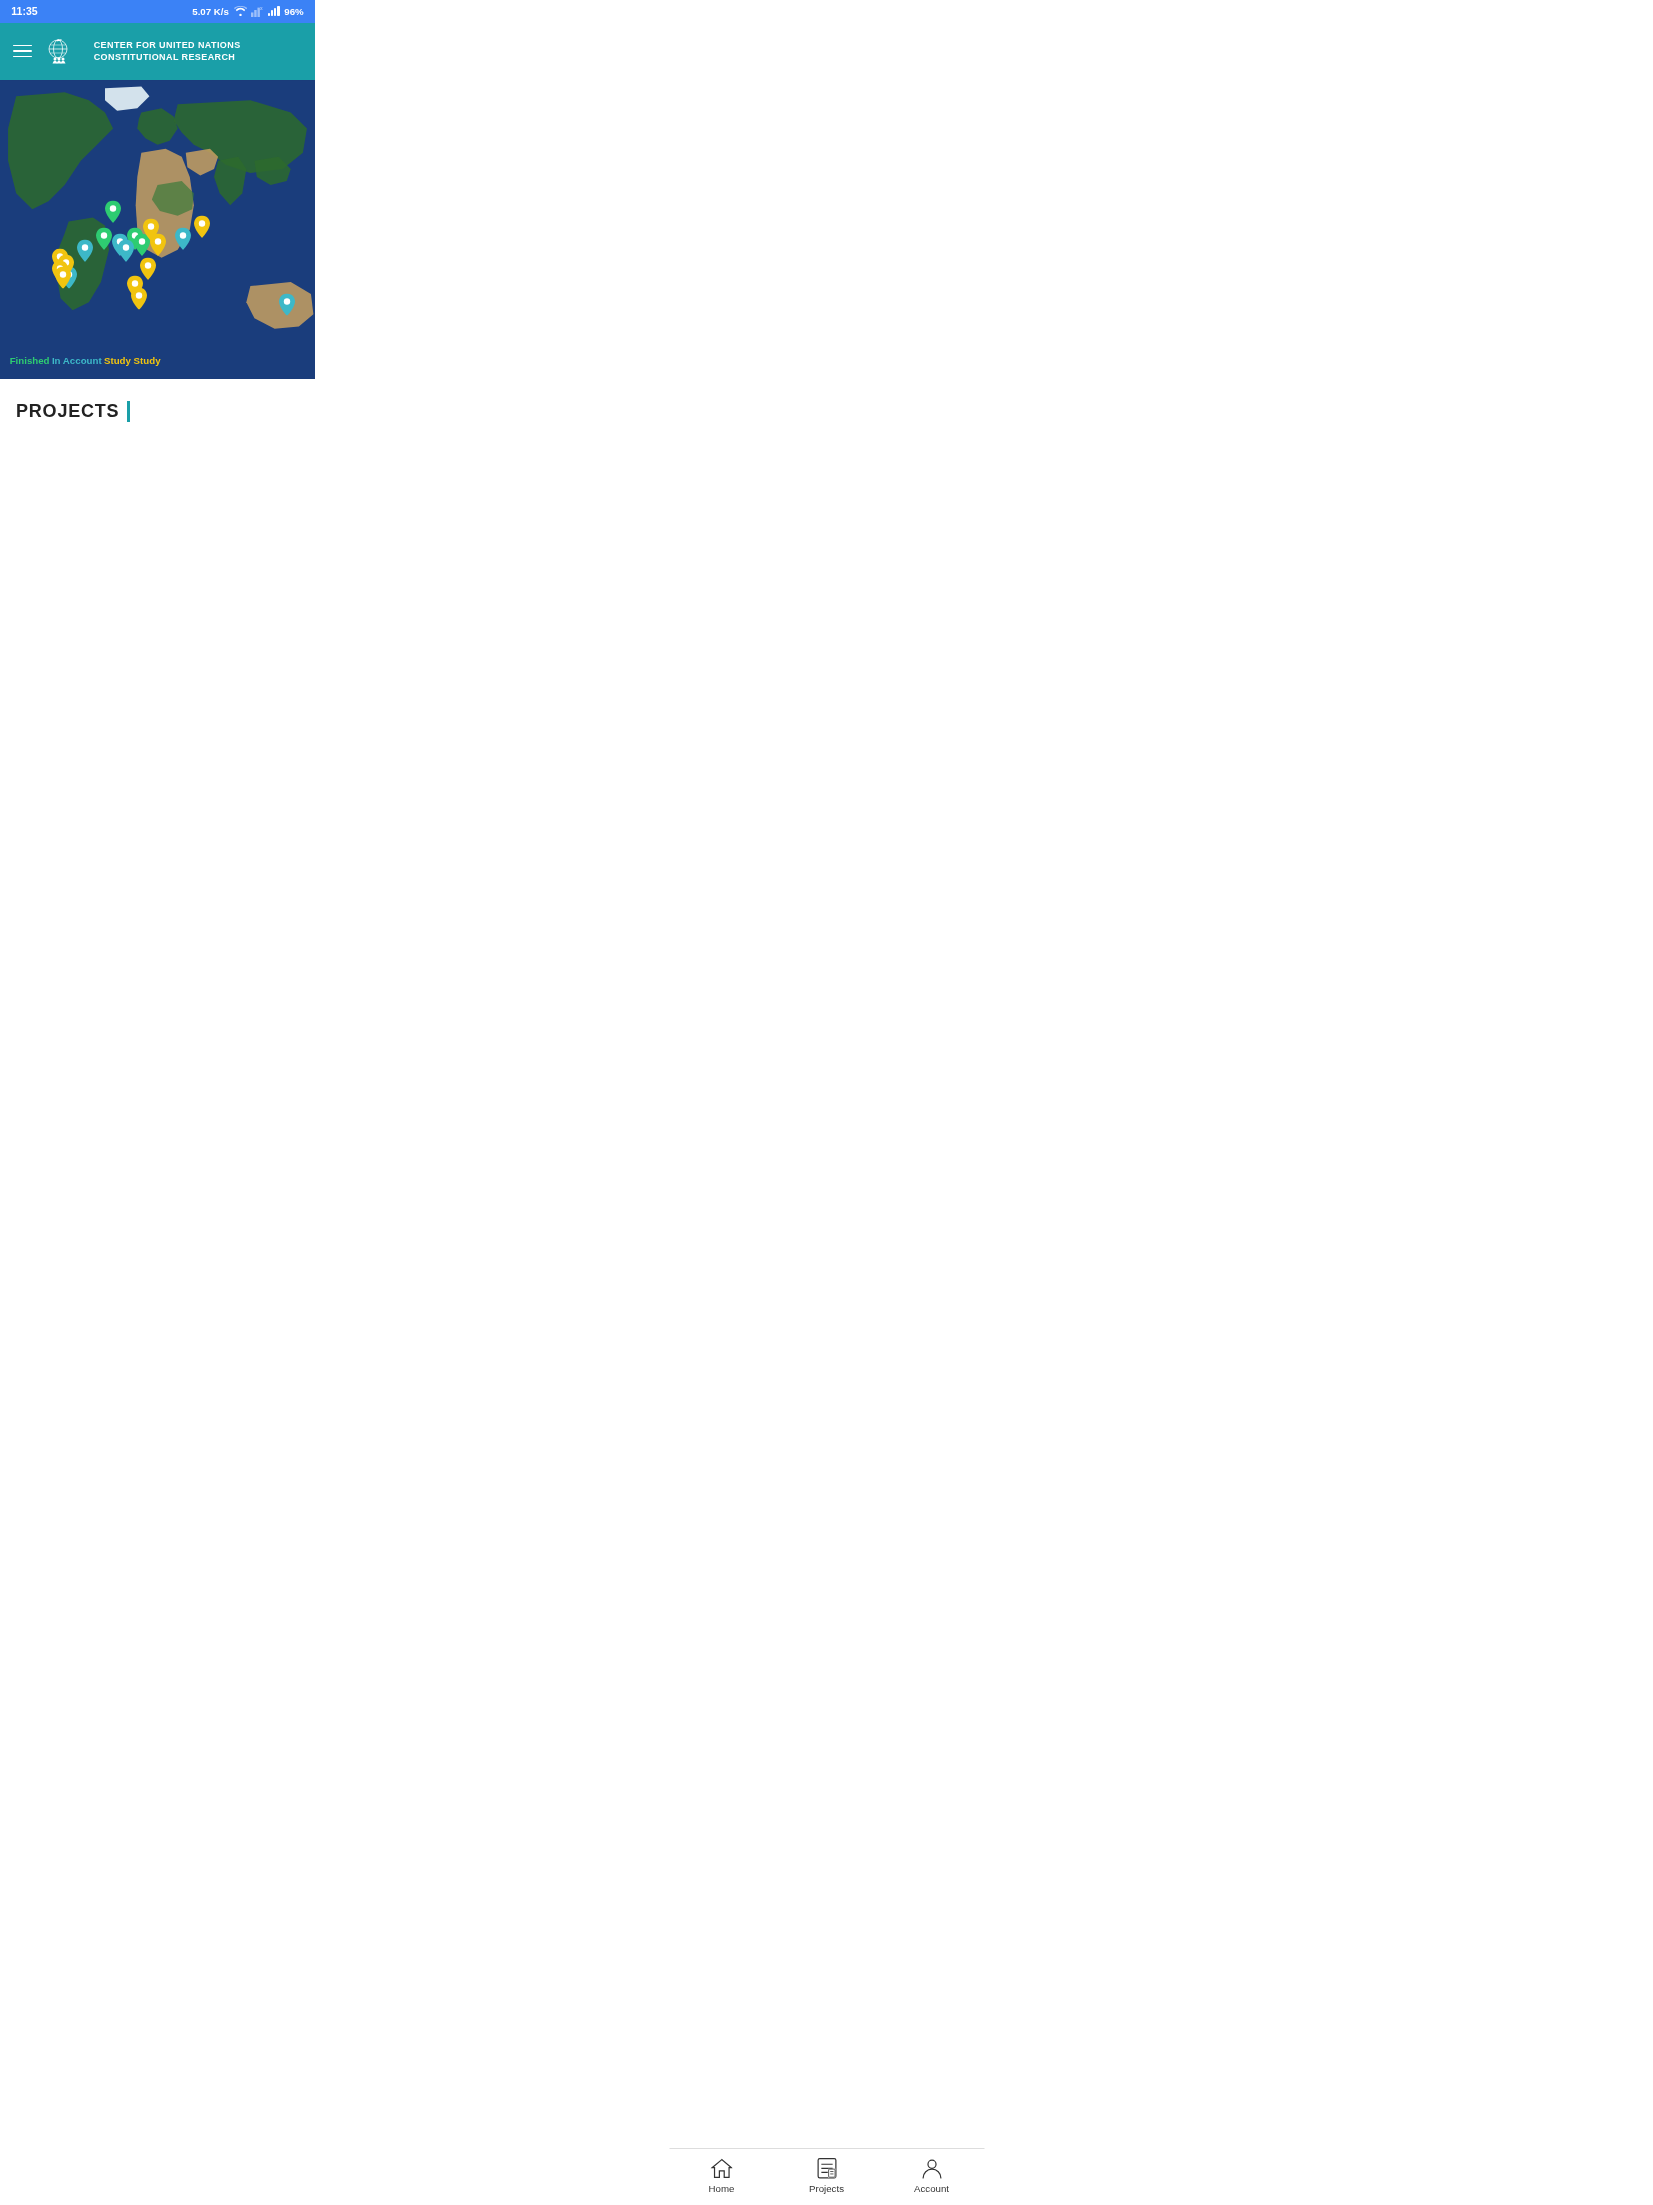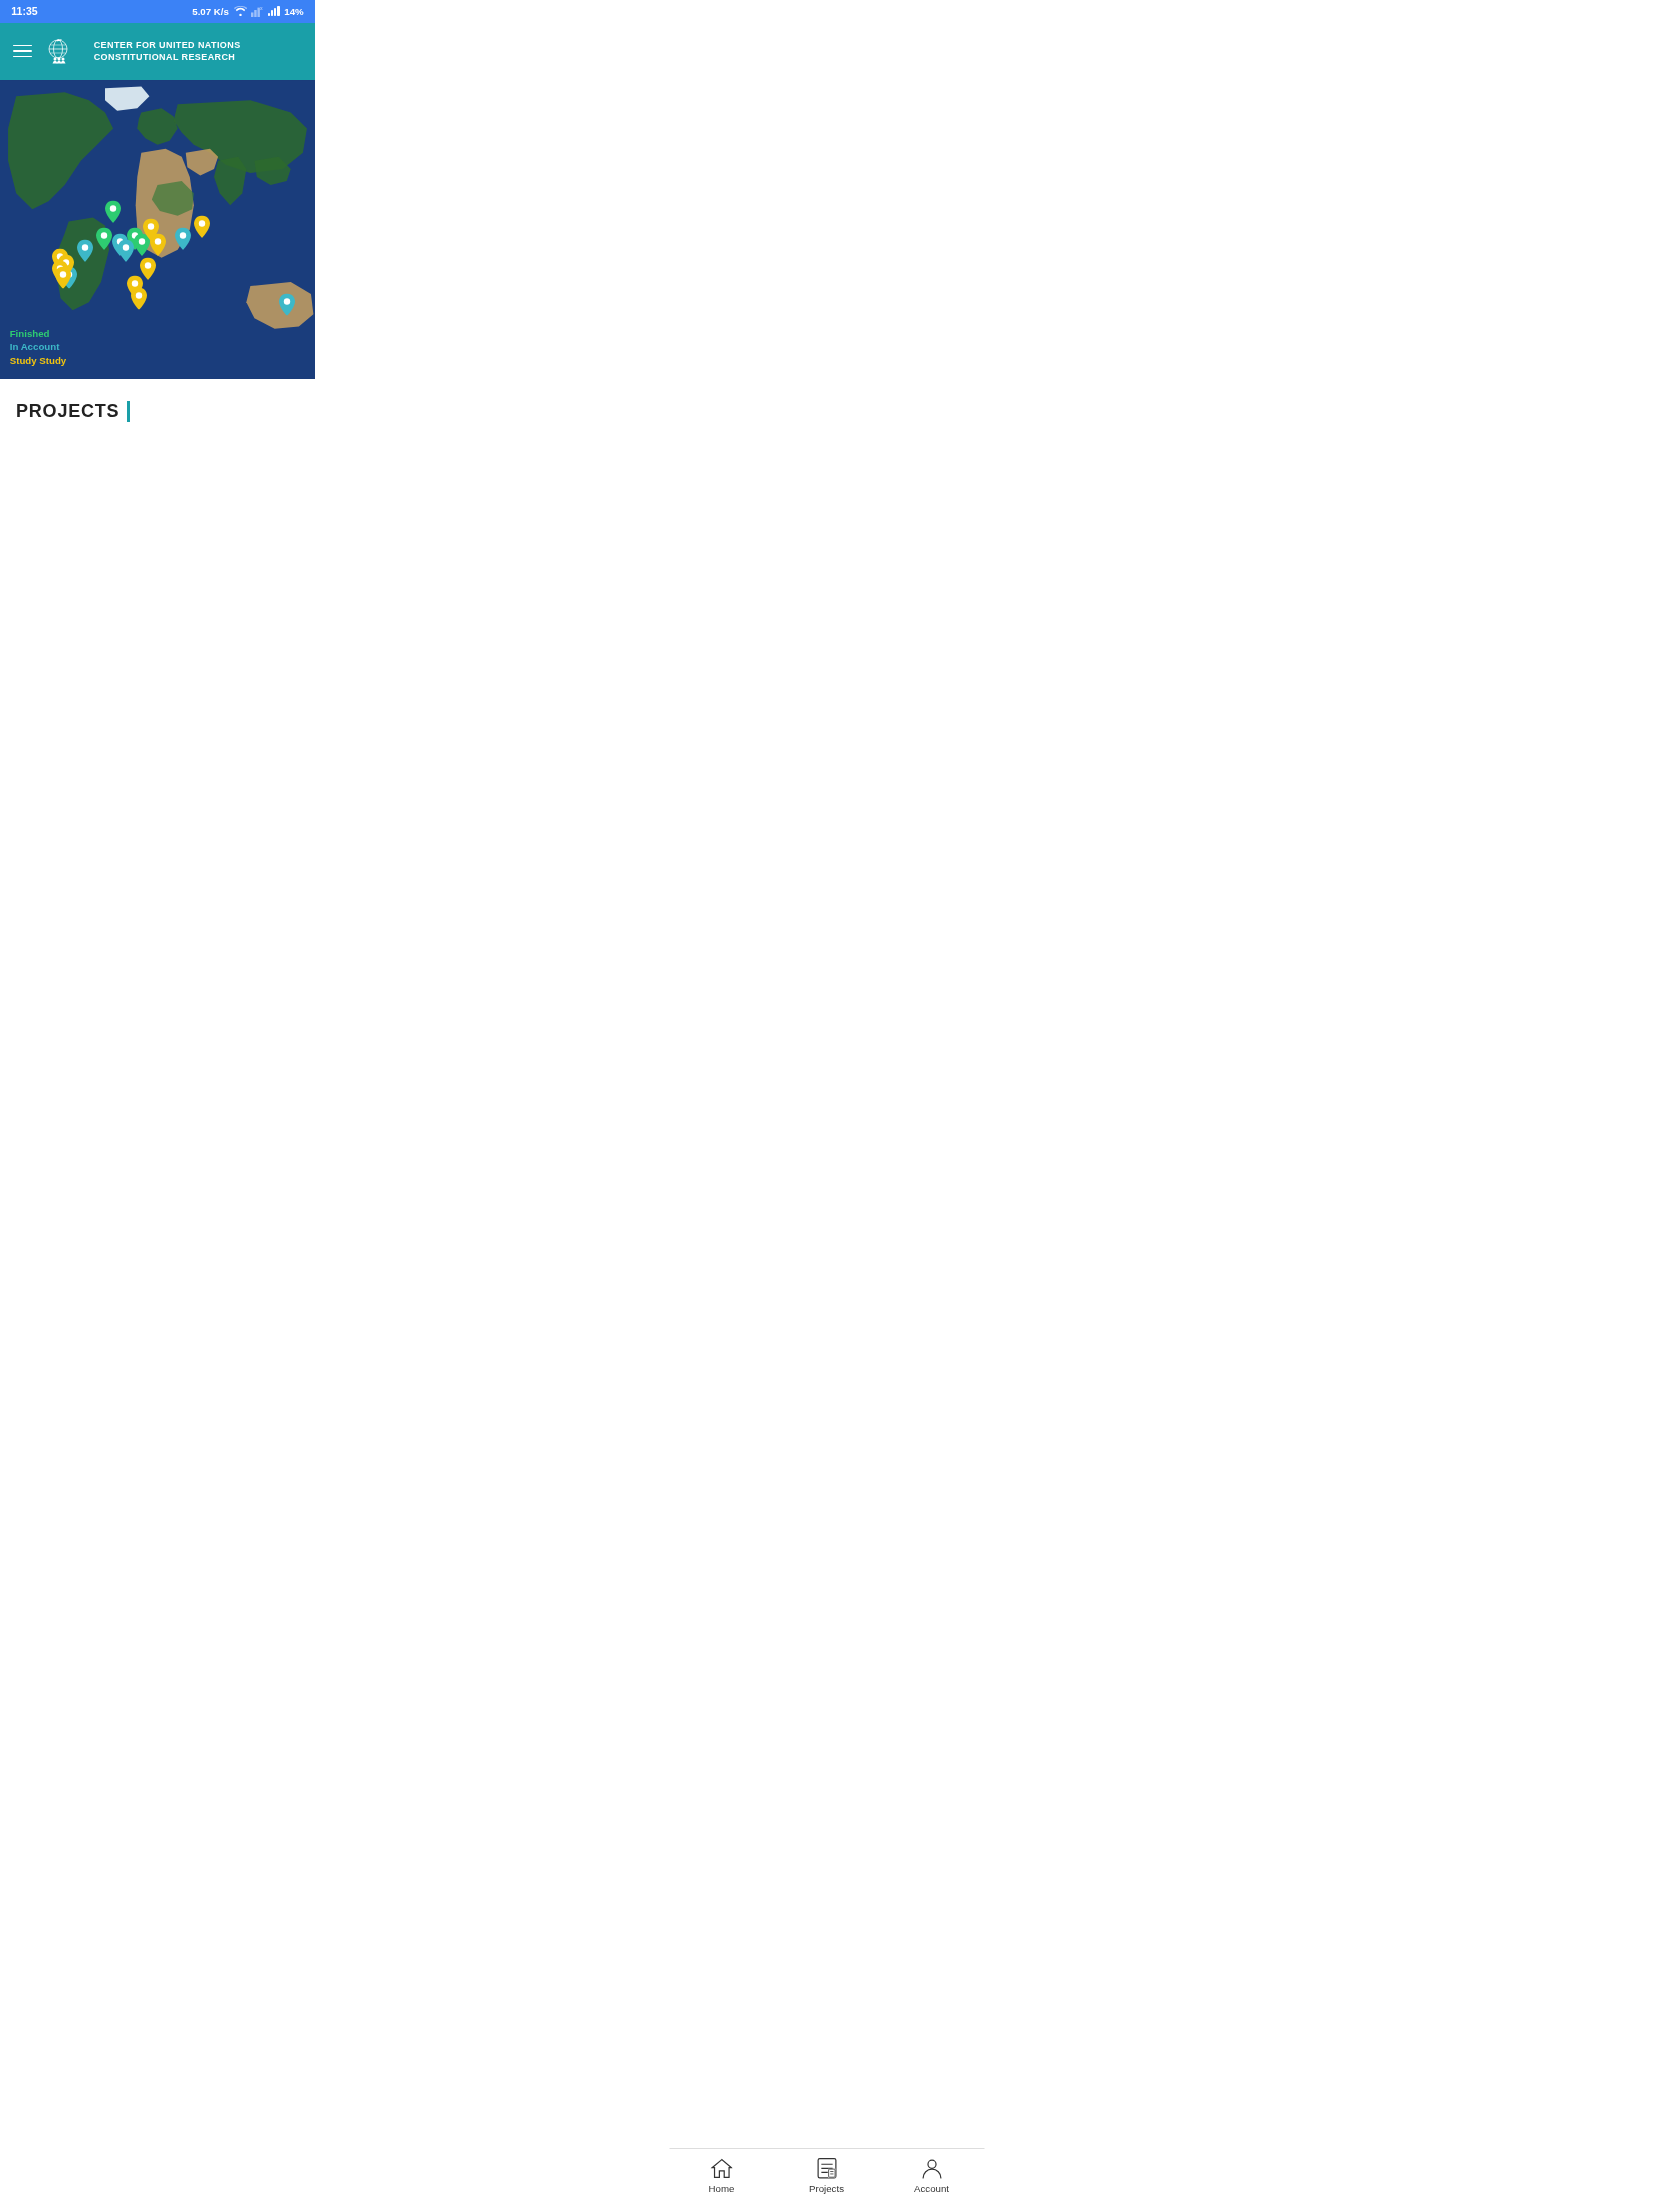--- a/index.html
+++ b/index.html
@@ -109,21 +109,20 @@
       width: 100%;
       height: 100%;
     }
 
     
     .legend {
       position: absolute;
       bottom: 13px;
       left: 9.7px;
       display: flex;
-      flex-direction: column;
       gap: 2.4px;
     }
 
     .legend-item {
       font-size: 9.7px;
       font-weight: bold;
     }
 
     .legend-finished { color: #2ecc71; }
     .legend-inprogress { color: #3db8c8; }
@@ -224,21 +223,21 @@
       <rect x="8" y="2" width="3" height="12"></rect>
       <text x="11" y="5" font-size="6" fill="white">x</text>
     </svg>
 
     <div class="signal-bars">
       <div class="signal-bar" style="height:3.2px;"></div>
       <div class="signal-bar" style="height:5.7px;"></div>
       <div class="signal-bar" style="height:8px;"></div>
       <div class="signal-bar" style="height:10.5px;"></div>
     </div>
-    <span>14%</span>
+    <span>96%</span>
   </div>
 </div>
 
 <div class="header">
   <div class="hamburger">
     <span></span>
     <span></span>
     <span></span>
   </div>
   <div class="logo-area">

